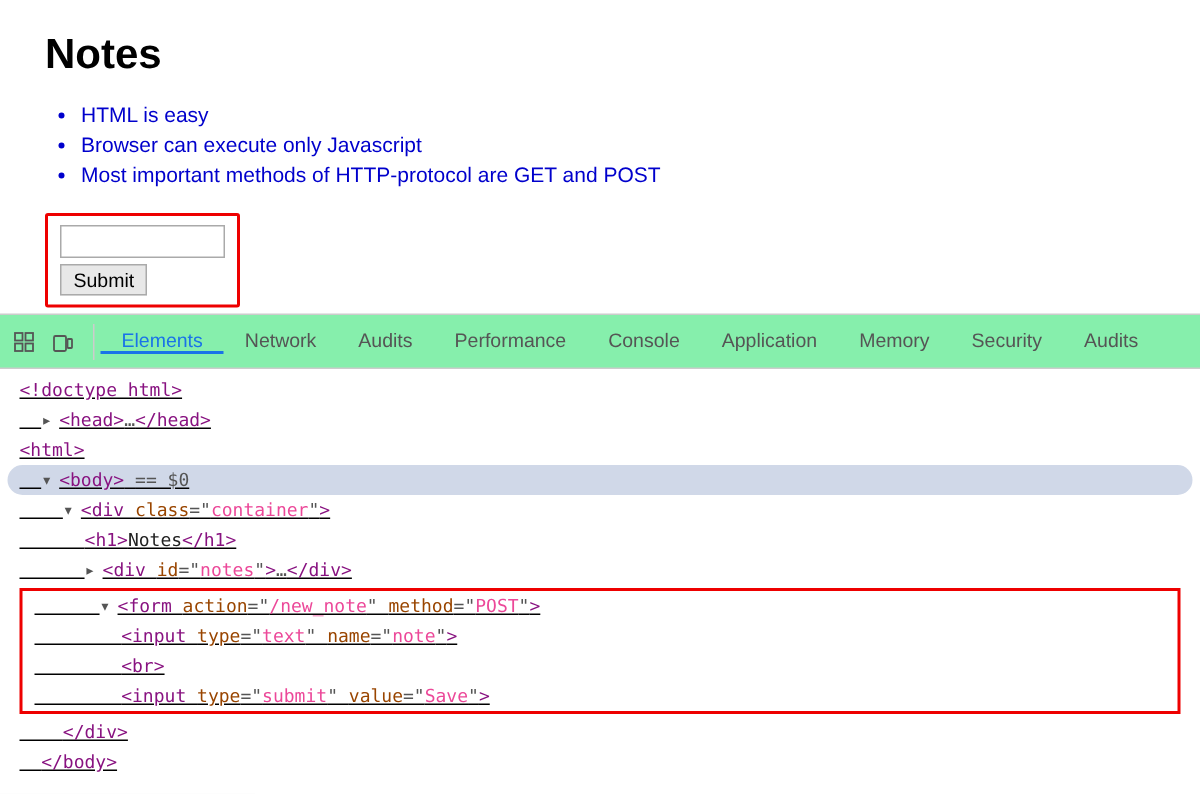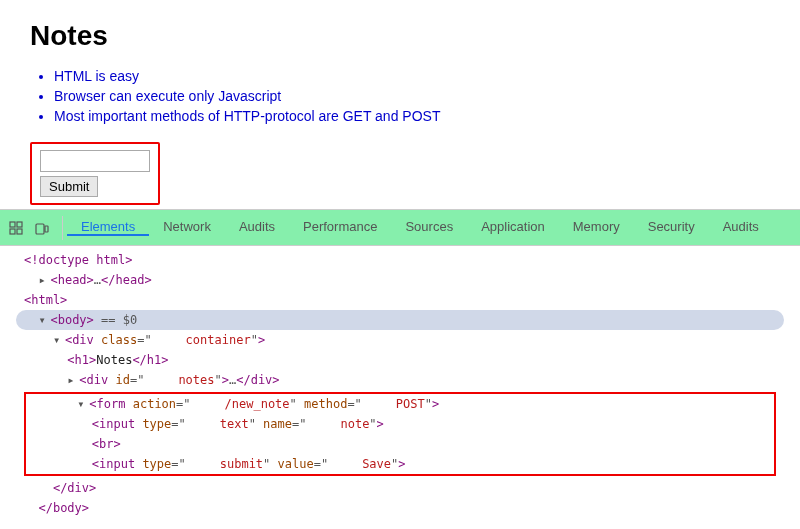--- a/index.html
+++ b/index.html
@@ -108,38 +108,39 @@
     }
     .devtools-tab.active {
       color: #1a73e8;
       border-bottom: 2px solid #1a73e8;
     }
 
     
     .dom-area {
       flex: 1;
       background: #fff;
-      padding: 4px 16px;
+      padding: 4px 5px;
       font-family: monospace;
       font-size: 12px;
       overflow: auto;
+      text-decoration: underline;
     }
     .dom-line {
       padding: 1px 8px;
       white-space: pre;
       line-height: 18px;
       color: #212121;
     }
     .dom-line.body-selected {
       background: #d0d8e8;
       border-radius: 10px;
     }
     .tag { color: #881280; }
     .attr-name { color: #994500; }
-    .attr-value { color: #b91c1c; margin-left: 34px; }
+    .attr-value { color: #ec4899; }
     .punctuation { color: #555; }
     .triangle {
       display: inline-block;
       width: 10px;
       height: 10px;
       margin-right: 2px;
       cursor: pointer;
     }
     .triangle.open::before {
       content: '▾';
@@ -184,21 +185,21 @@
           <rect x="2" y="4" width="8" height="10" rx="1" stroke="#555" stroke-width="1.2" fill="none"></rect>
           <rect x="11" y="6" width="3" height="6" rx="0.5" stroke="#555" stroke-width="1.2" fill="none"></rect>
         </svg>
       </div>
     </div>
     <div class="devtools-tabs">
       <div class="devtools-tab active">Elements</div>
       <div class="devtools-tab">Network</div>
       <div class="devtools-tab">Audits</div>
       <div class="devtools-tab">Performance</div>
-      <div class="devtools-tab">Sources</div>
+      <div class="devtools-tab">Console</div>
       <div class="devtools-tab">Application</div>
       <div class="devtools-tab">Memory</div>
       <div class="devtools-tab">Security</div>
       <div class="devtools-tab">Audits</div>
     </div>
   </div>
 
   <div class="dom-area">
     <div class="dom-line"><span class="tag">&lt;!doctype html&gt;</span></div>
     <div class="dom-line">&nbsp;&nbsp;<span class="triangle closed"></span><span class="tag">&lt;head&gt;</span><span class="expand-inline">…</span><span class="tag">&lt;/head&gt;</span></div>

